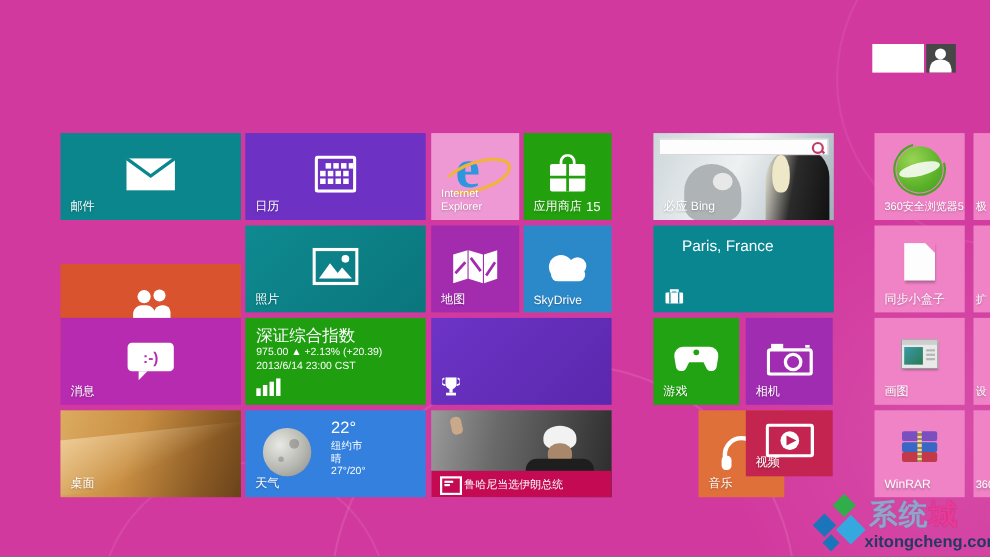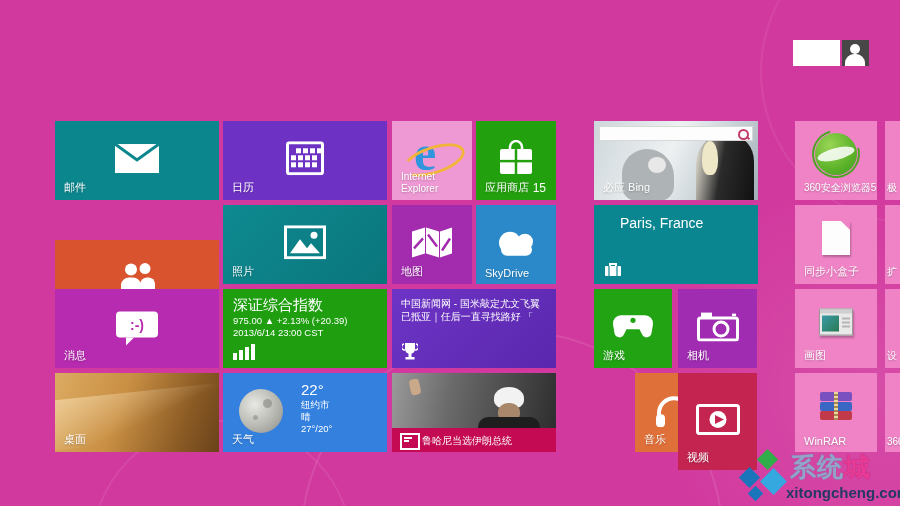--- a/index.html
+++ b/index.html
@@ -235,21 +235,20 @@
     <div class="fin-l2">2013/6/14 23:00 CST</div>
     <div class="fin-chart">
       <i style="height:7px"></i>
         <i style="height:10px"></i>
         <i style="height:13px"></i>
         <i style="height:16px"></i>
     </div>
   </div>
 
   <div class="tile c3w r3 t-sports" style="height:79px;">
-    <div class="sports-head">中国新闻网 - 国米敲定尤文飞翼 已抵亚｜任后一直寻找路好 「</div>
     <svg class="trophy" width="16" height="17" viewBox="0 0 16 17">
       <path d="M3,0 h10 v6 a5,5 0 0 1 -10,0 z" fill="#fff"></path>
       <path d="M2,1 a3,3 0 0 0 1,6 M14,1 a3,3 0 0 1 -1,6" stroke="#fff" stroke-width="1.5" fill="none"></path>
       <rect x="6.5" y="10" width="3" height="4" fill="#fff"></rect>
         <rect x="3.5" y="14" width="9" height="2.5" fill="#fff"></rect>
     </svg>
   </div>
 
   <div class="tile wide r4 c1 t-desk">
     <div class="ridge"></div>
@@ -318,21 +317,21 @@
 
   <div class="tile r4 gb2a t-music" style="height:79px;">
     <svg class="cicon" width="40" height="34" viewBox="0 0 40 34">
       <path d="M5,24 v-4 a15,15 0 0 1 30,0 v4" fill="none" stroke="#fff" stroke-width="4"></path>
       <rect x="2" y="21" width="9" height="13" rx="4" fill="#fff"></rect>
       <rect x="29" y="21" width="9" height="13" rx="4" fill="#fff"></rect>
     </svg>
     <div class="lbl">音乐</div>
   </div>
 
-  <div class="tile r4 gb2b t-video" style="height:97px;">
+  <div class="tile r4 gb2b t-video" style="height:60px;">
     <svg class="cicon" width="44" height="31" viewBox="0 0 44 31">
       <rect x="1.5" y="1.5" width="41" height="28" rx="2" fill="none" stroke="#fff" stroke-width="3"></rect>
       <circle cx="22" cy="15.5" r="8.5" fill="#fff"></circle>
       <polygon points="19,11 28,15.5 19,20" fill="#c32450"></polygon>
     </svg>
     <div class="lbl">视频</div>
   </div>
 
   <div class="tile gc r1 gcx t-pink">
     <div class="icon360"></div>

